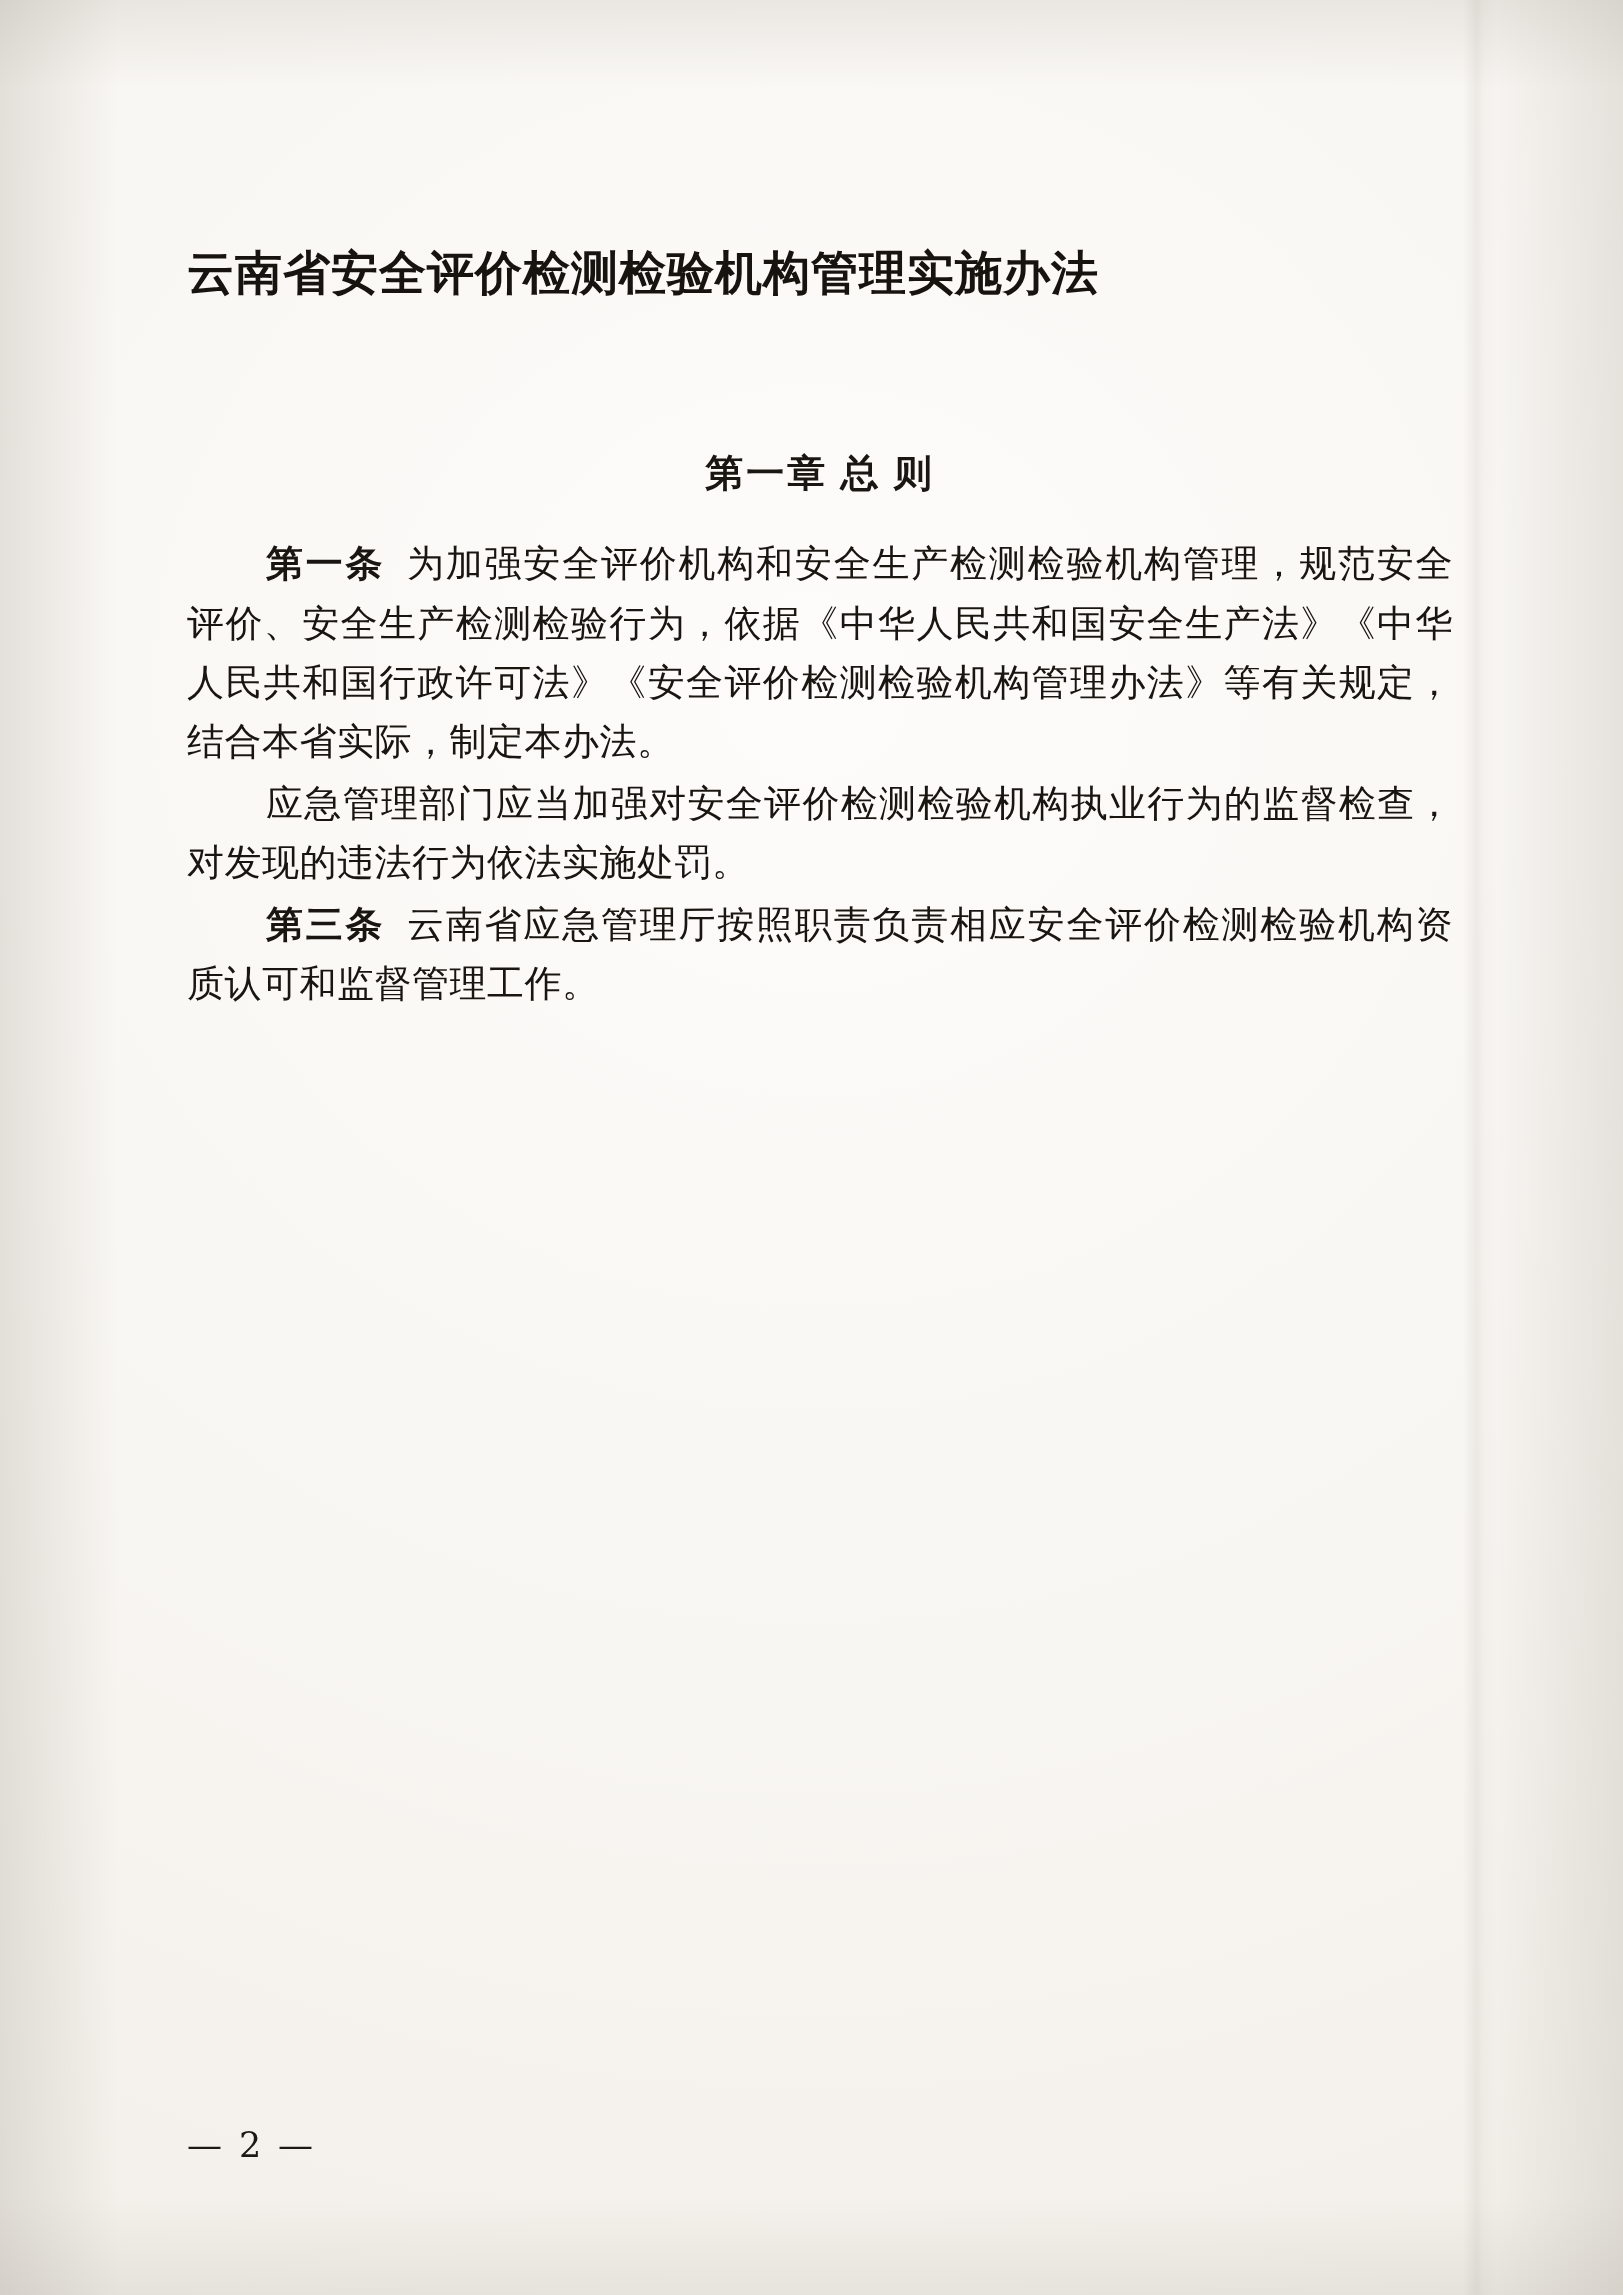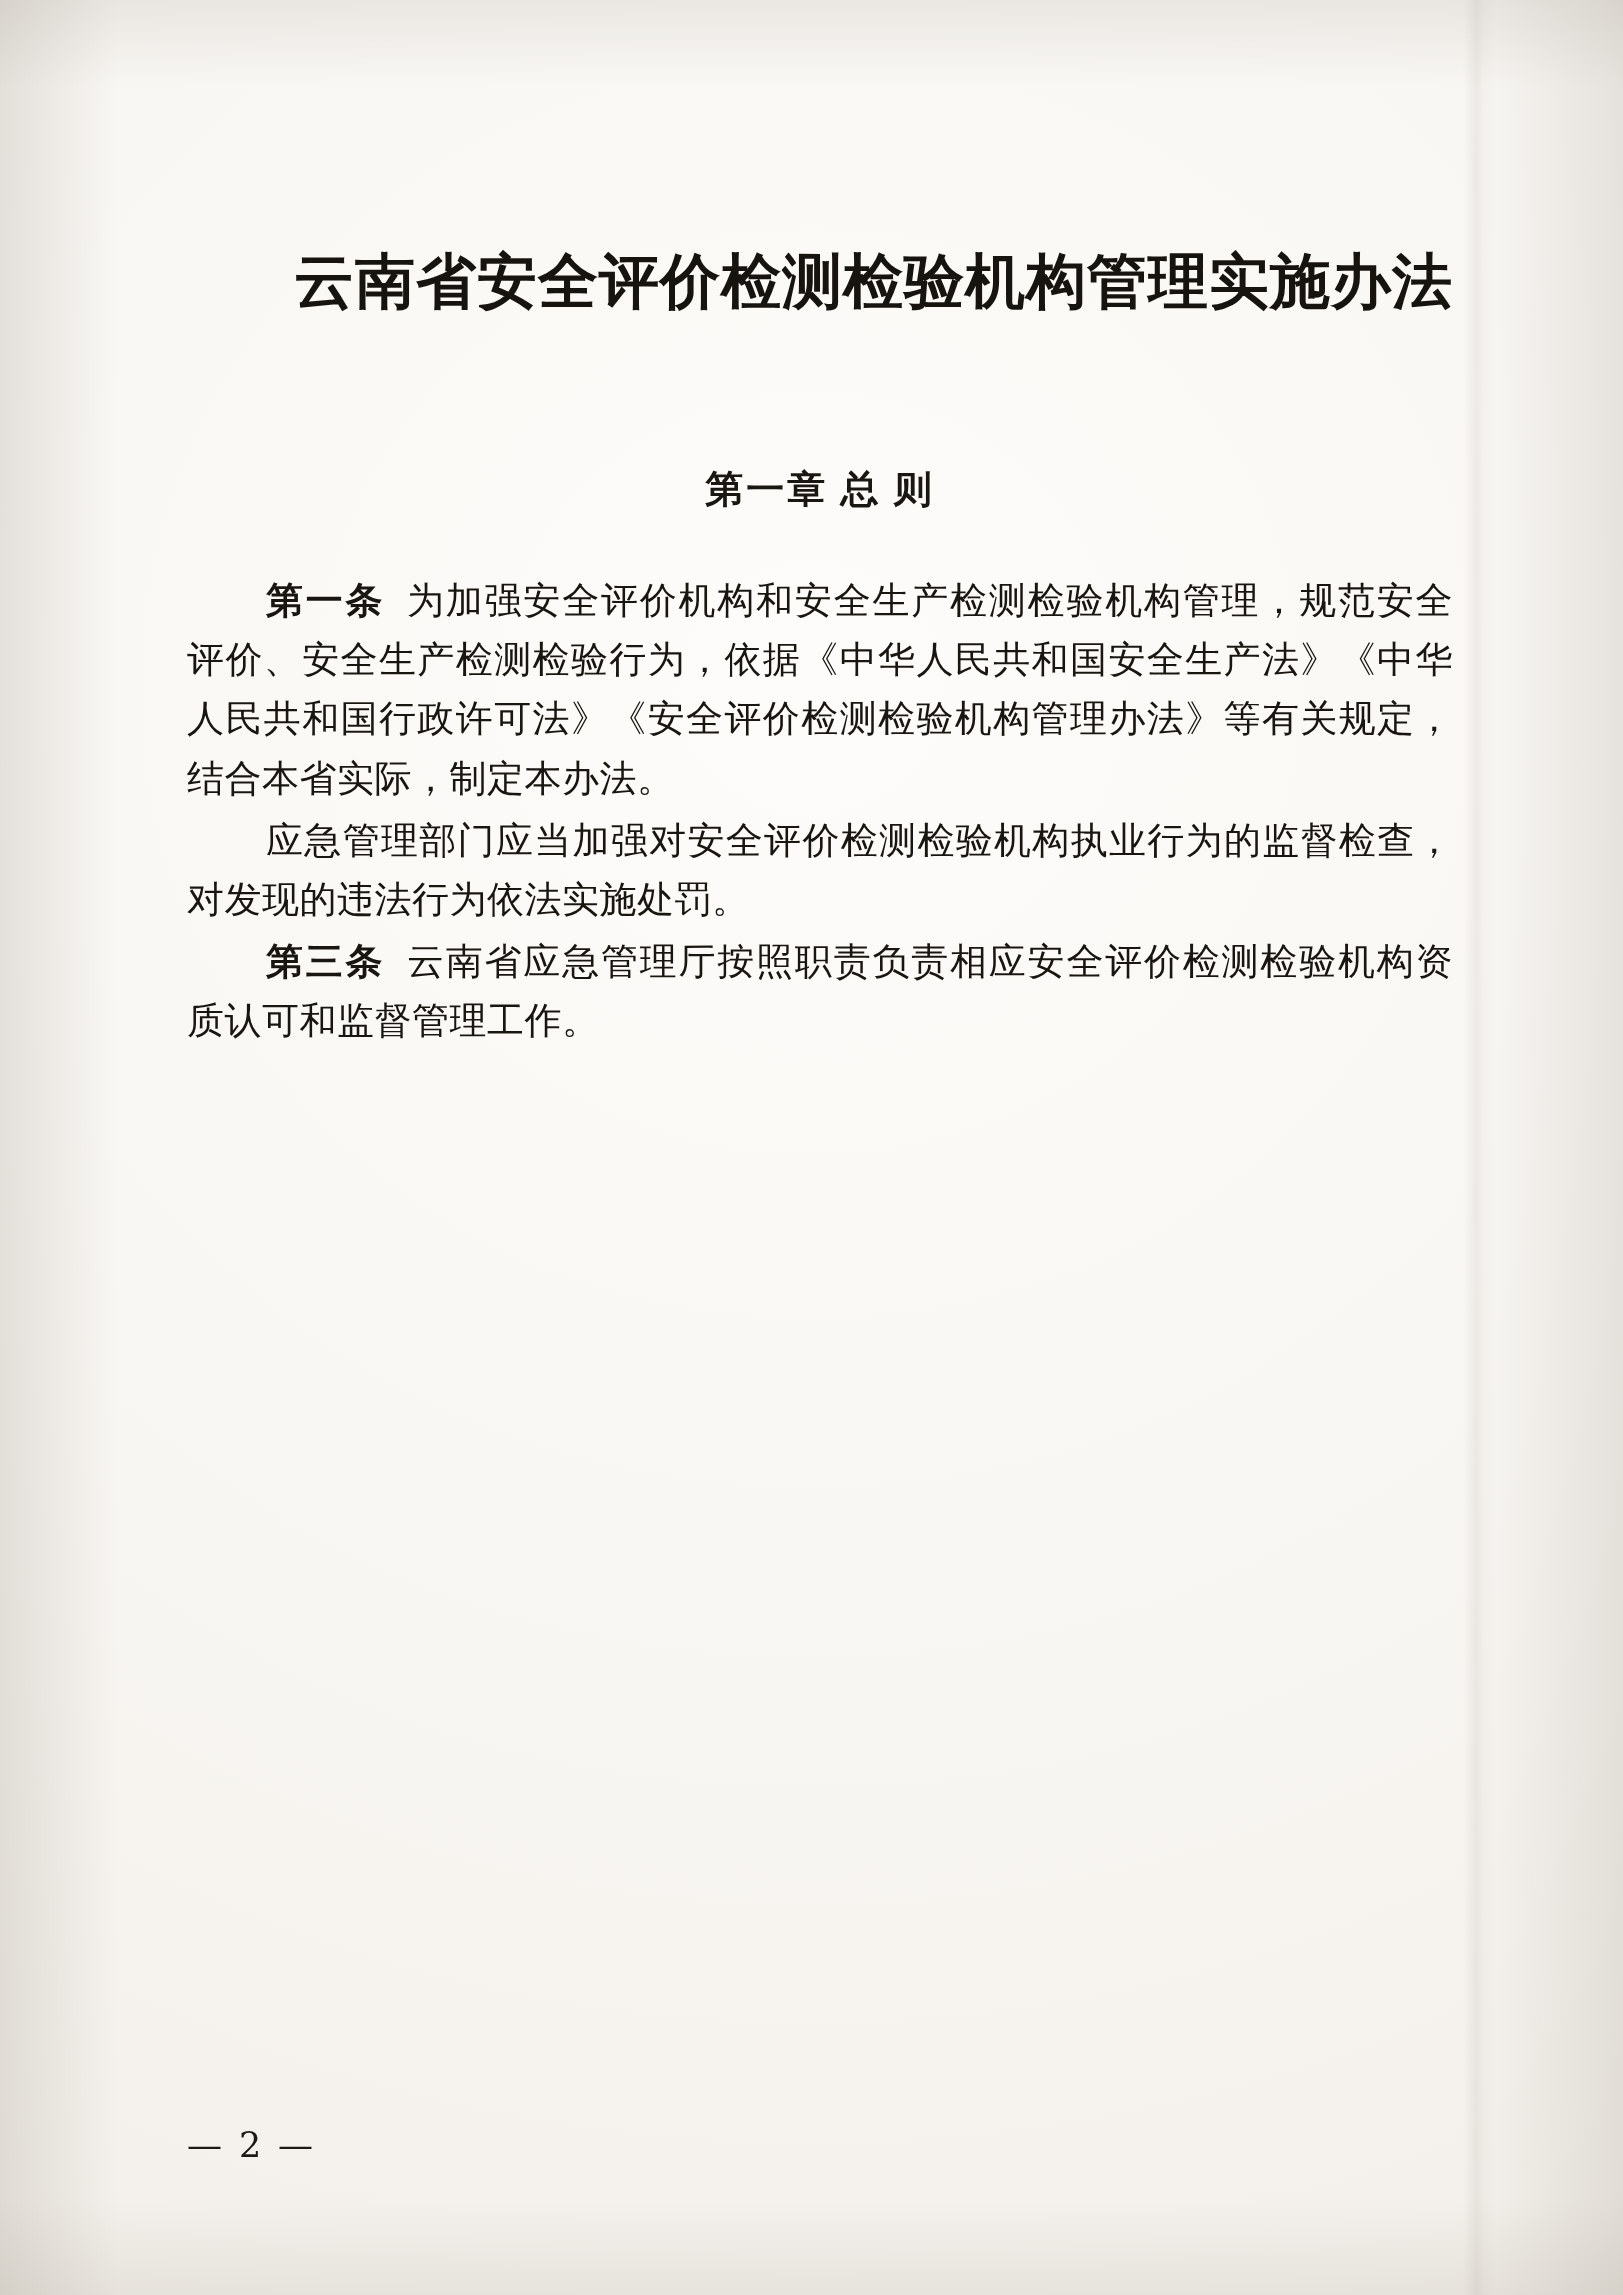--- a/index.html
+++ b/index.html
@@ -70,42 +70,42 @@
     position: absolute;
     left: 187px;
     top: 0;
     width: 1266px;
     height: 2295px;
   }
 
   .doc-title {
     margin: 0;
     padding-top: 245px;
-    text-align: right;
+    text-align: left;
     font-family: "DejaVu Sans", "Liberation Sans", sans-serif;
     font-weight: bold;
-    font-size: 60px;
+    font-size: 47px;
     letter-spacing: 1px;
     color: #17140f;
     line-height: 1.2;
   }
 
   .chapter-heading {
     margin: 0;
     padding-top: 147px;
     text-align: center;
     font-family: Liberation Serif, serif;
     font-weight: bold;
     font-size: 38px;
     letter-spacing: 2.9px;
     color: #1a1712;
   }
 
   .body-block {
-    margin-top: 56px;
+    margin-top: 35px;
   }
 
   p.para {
     margin: 0 0 2.9px 0;
     font-size: 37px;
     line-height: 1.60;
     color: #191510;
     text-align: justify;
     text-justify: inter-ideograph;
     text-indent: 79px;

